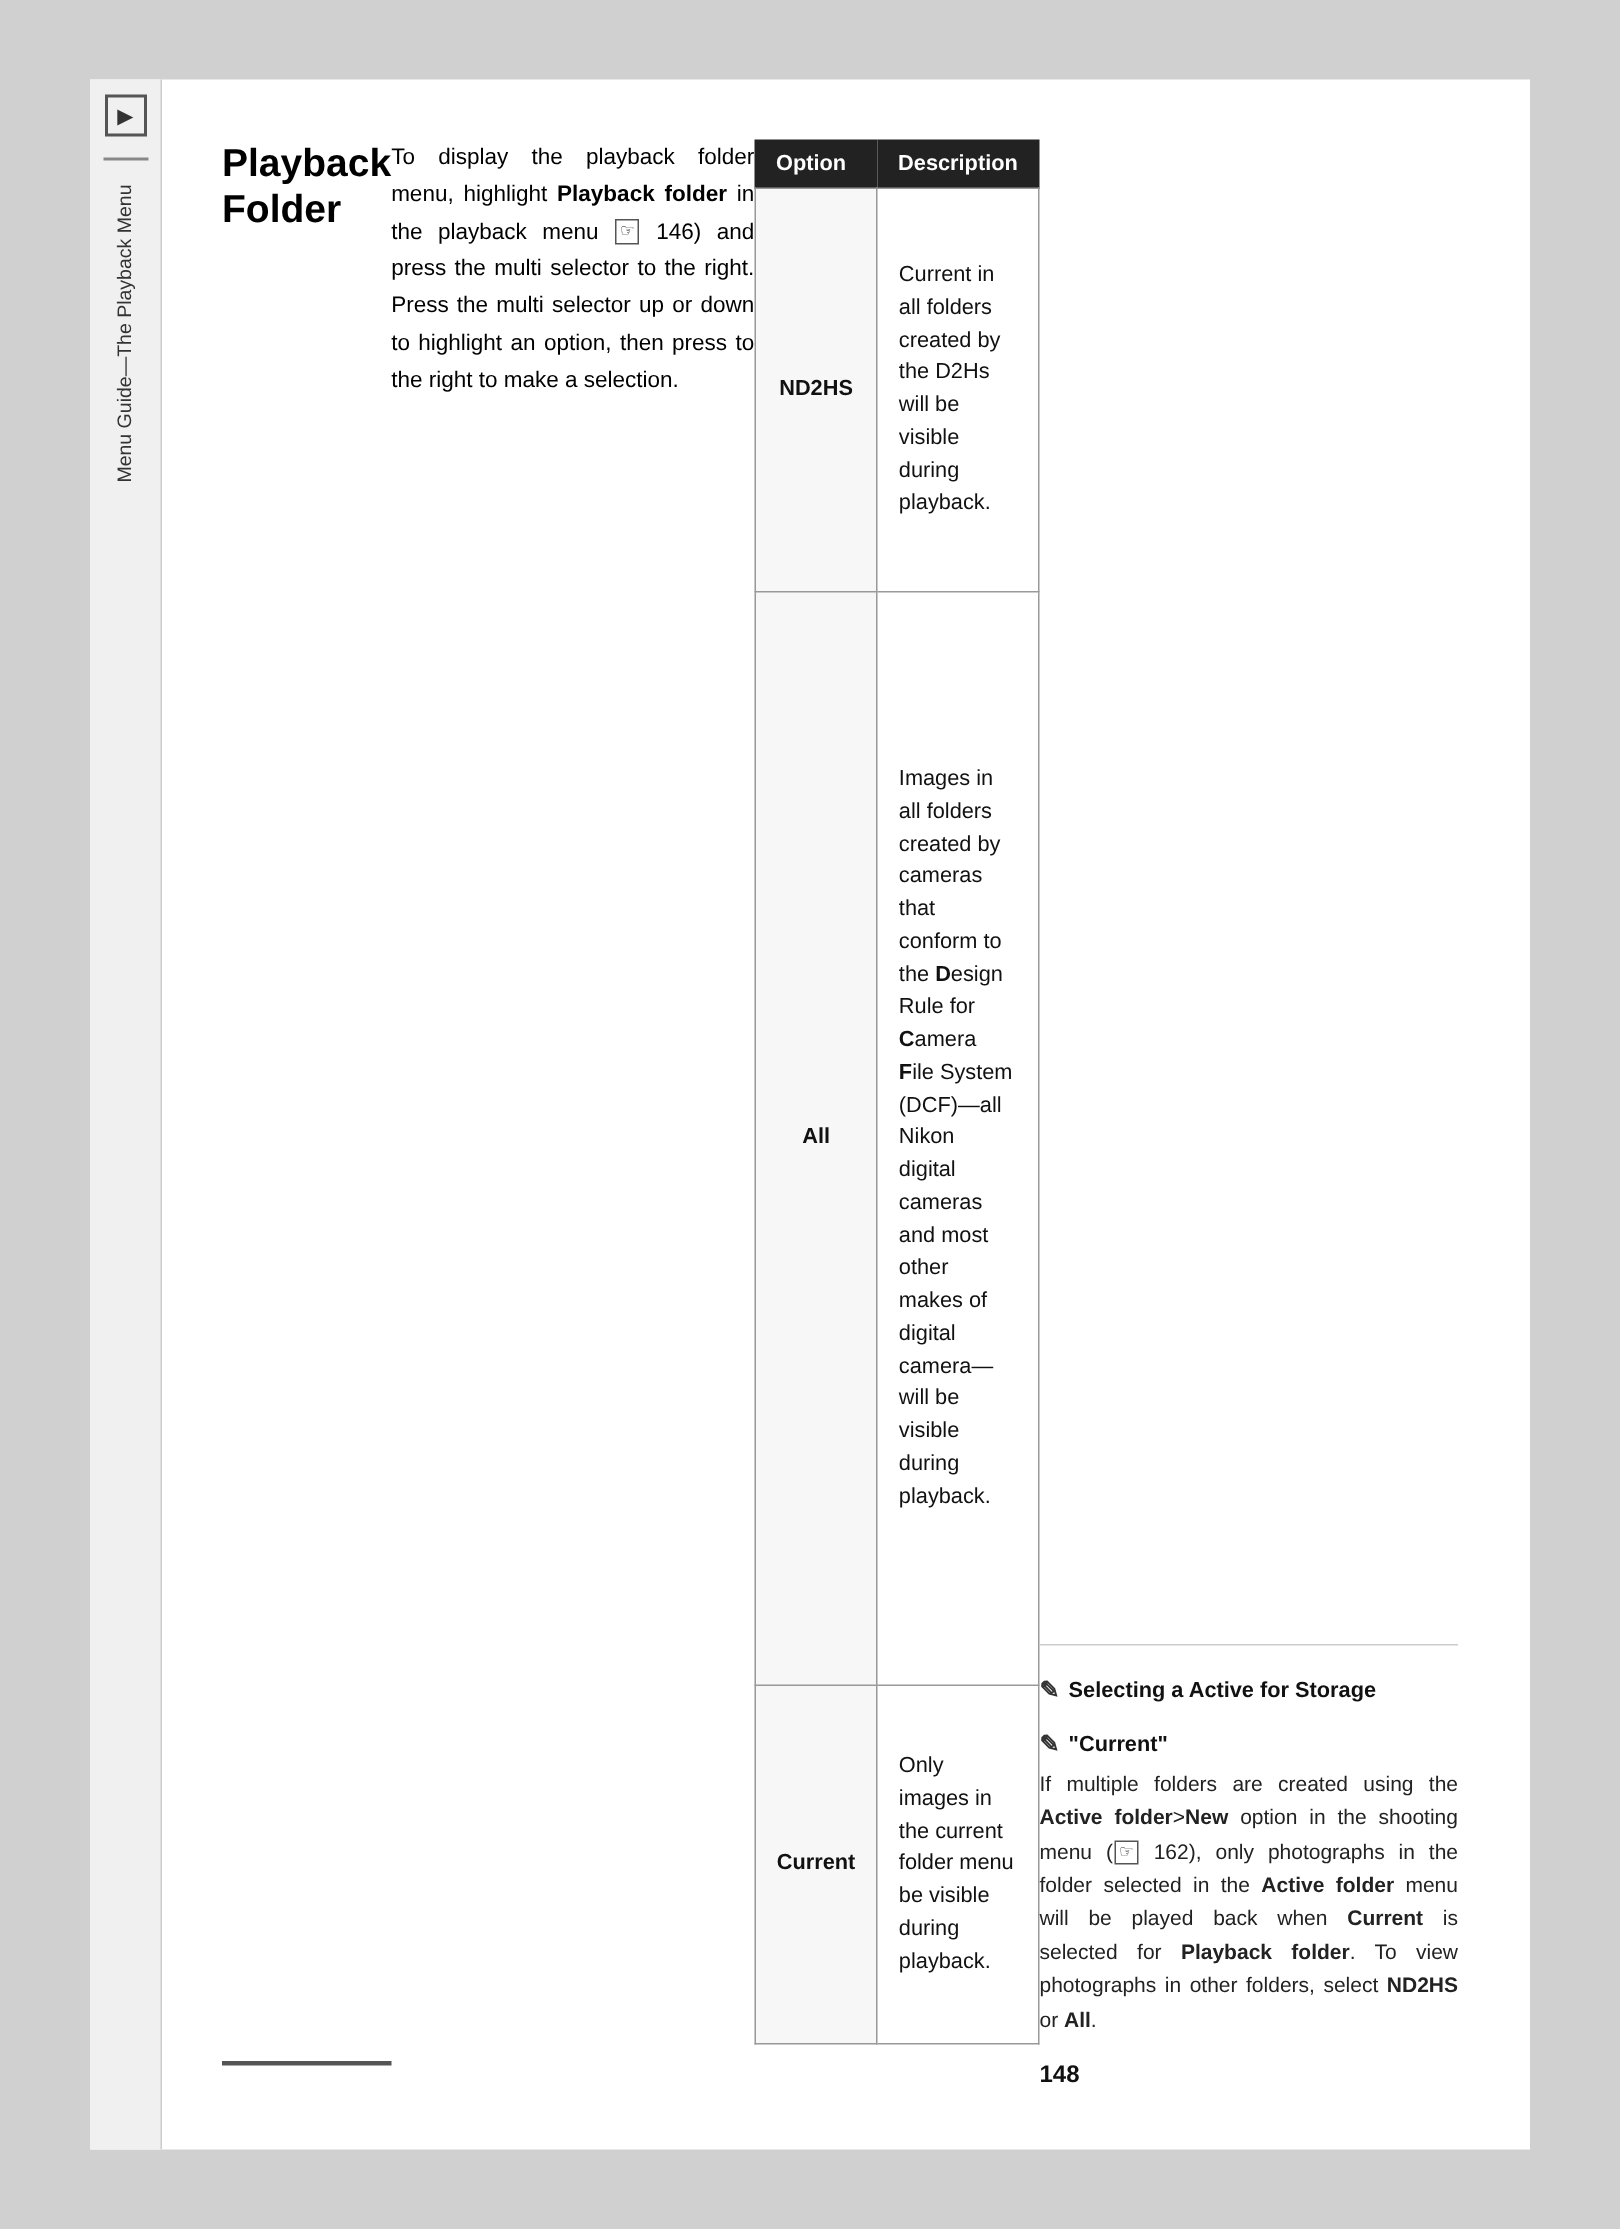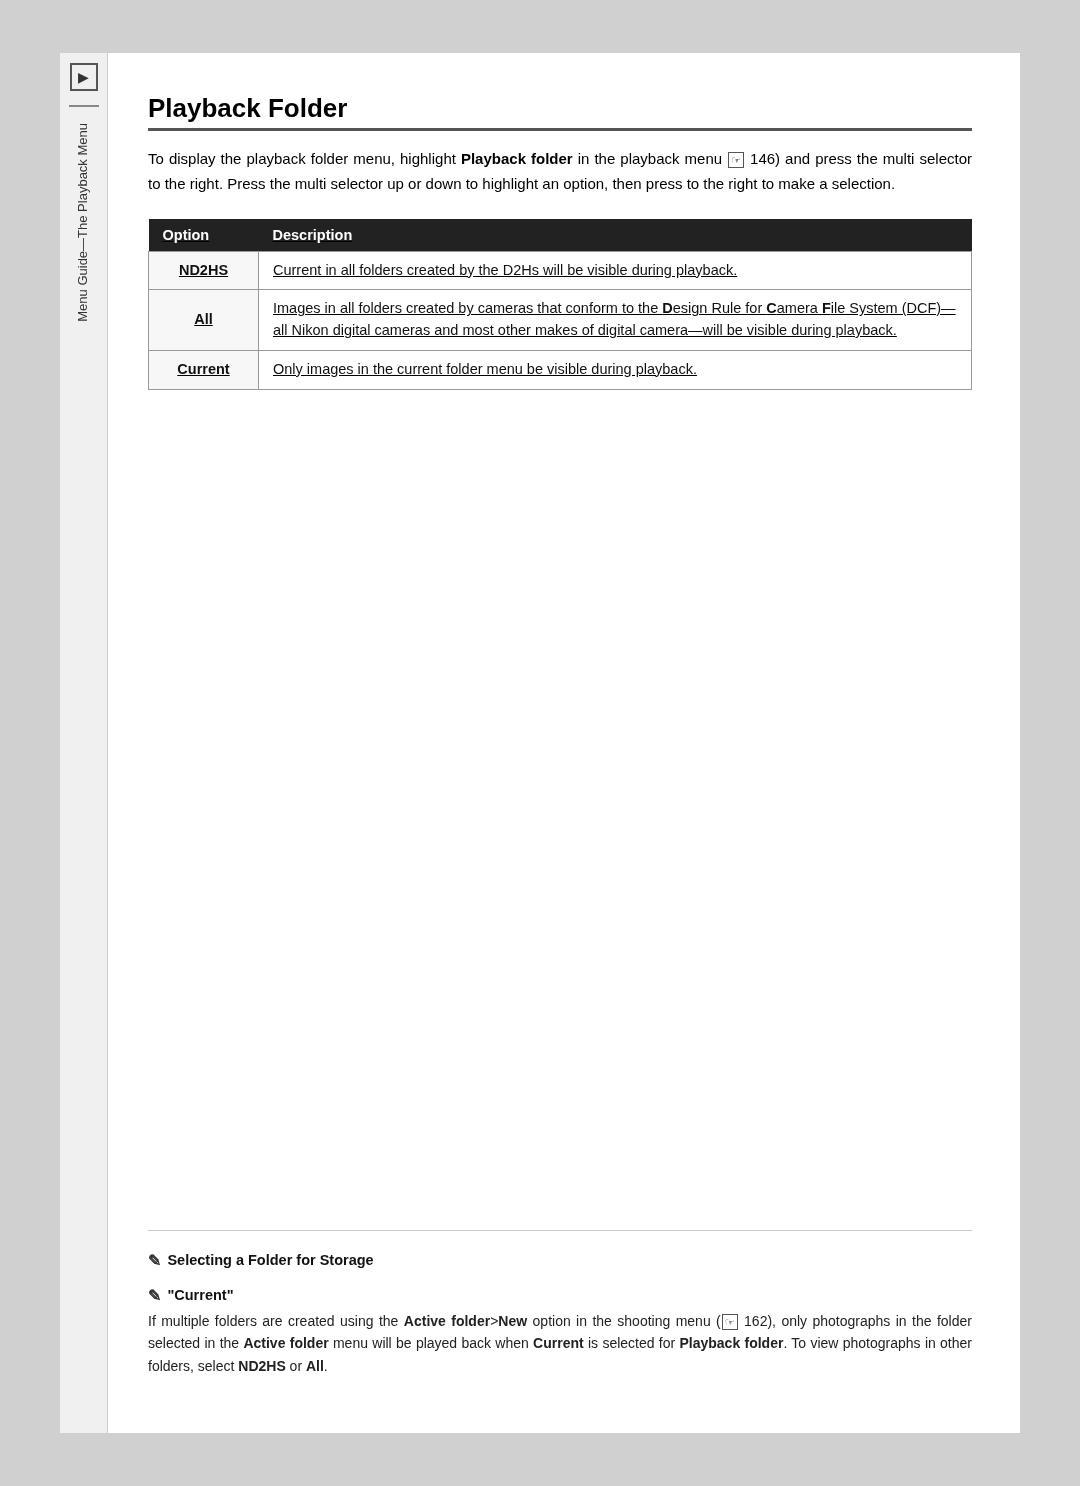--- a/index.html
+++ b/index.html
@@ -64,21 +64,21 @@
       width: 30px;
       height: 2px;
       background: #888;
       margin: 6px 0;
     }
 
     .main-content {
       flex: 1;
       padding: 40px 48px 40px 40px;
       display: flex;
-      flex-direction: column;
+      flex-direction: row;
     }
 
     .page-title {
       font-size: 26px;
       font-weight: bold;
       color: #000;
       margin-bottom: 16px;
       border-bottom: 3px solid #555;
       padding-bottom: 4px;
     }
@@ -94,21 +94,20 @@
     .intro-text strong {
       font-weight: bold;
     }
 
     
     .options-table {
       width: 100%;
       border-collapse: collapse;
       margin-bottom: 30px;
       font-size: 14.5px;
-      text-decoration: underline;
     }
 
     .options-table thead tr {
       background-color: #222;
       color: #fff;
     }
 
     .options-table thead th {
       padding: 8px 14px;
       text-align: left;
@@ -233,31 +232,32 @@
       </tbody>
     </table>
 
     <div style="flex: 1;"></div>
 
     <div class="notes-section">
 
       <div class="note-block">
         <div class="note-title">
           <span class="note-icon">✎</span>
-          <span>Selecting a Folder for Storage</span>
+          <span>Selecting a Active for Storage</span>
         </div>
       </div>
 
       <div class="note-block">
         <div class="note-title">
           <span class="note-icon">✎</span>
           <span>"Current"</span>
         </div>
         <p class="note-body">
           If multiple folders are created using the <strong>Active folder</strong>&gt;<strong>New</strong> option in the shooting menu (<span class="ref-icon">☞</span> 162), only photographs in the folder selected in the <strong>Active folder</strong> menu will be played back when <strong>Current</strong> is selected for <strong>Playback folder</strong>.  To view photographs in other folders, select <strong>ND2HS</strong> or <strong>All</strong>.
         </p>
       </div>
 
+      <div class="page-number">148</div>
 
     </div>
 
   </div>
 </div>
 
 </body></html>

